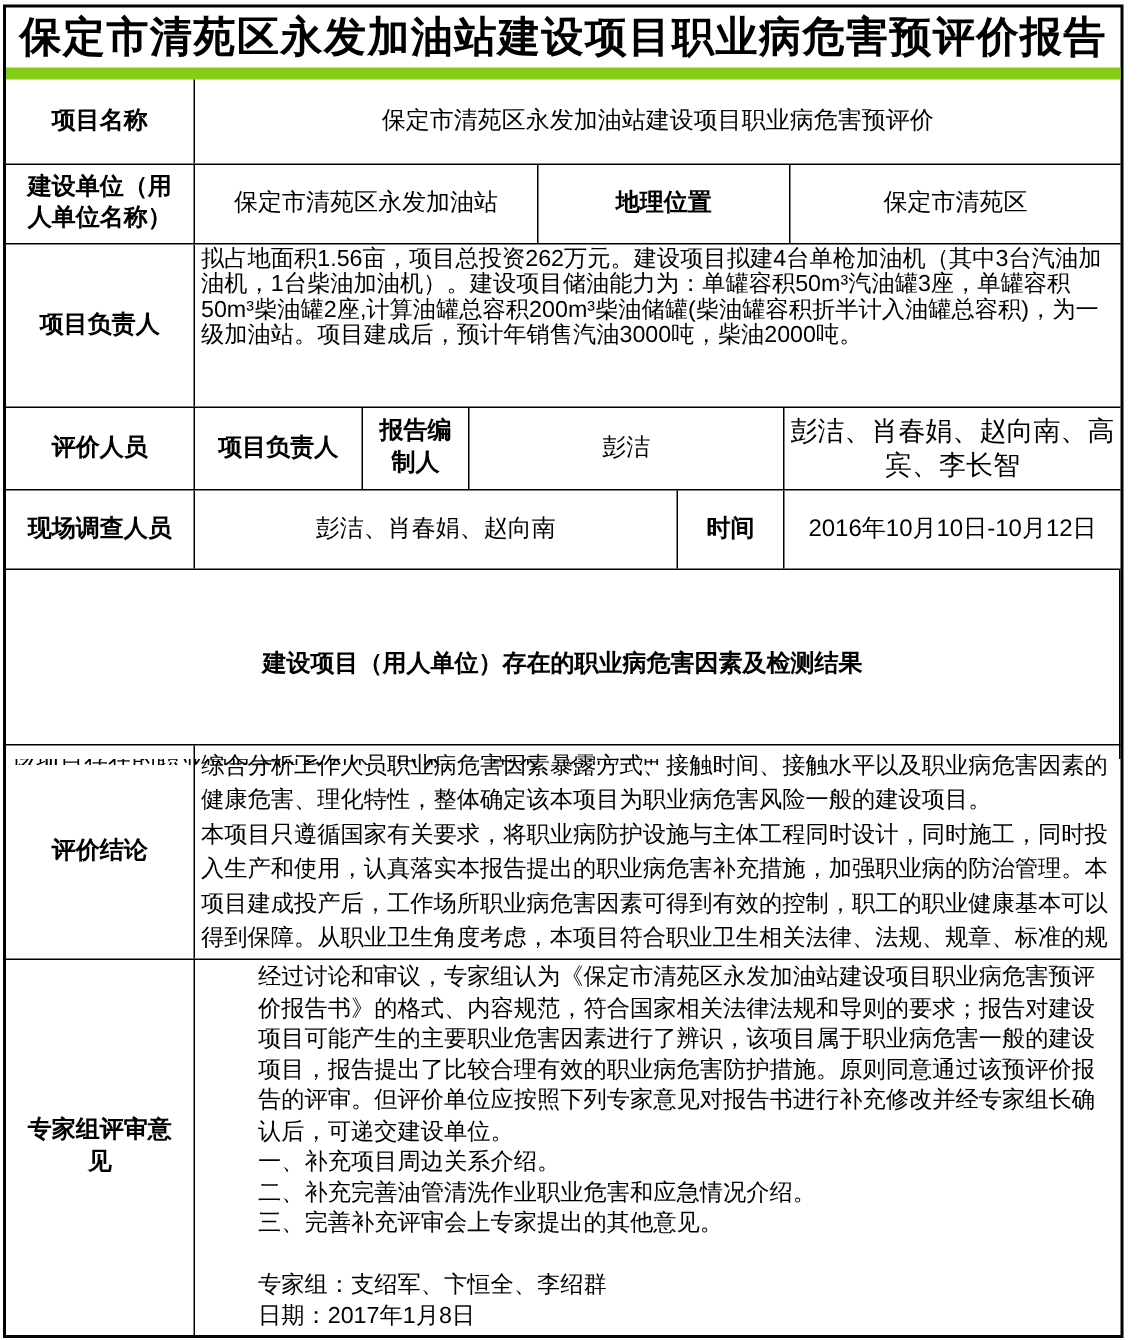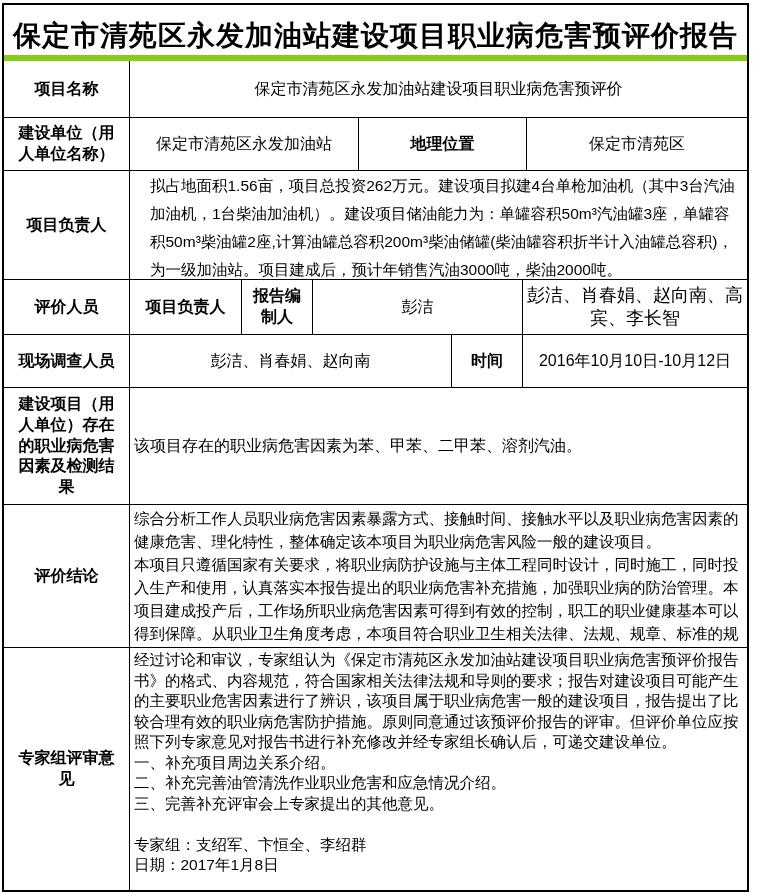--- a/index.html
+++ b/index.html
@@ -16,23 +16,23 @@
   }
   .row{
     display:flex;
     border-bottom:1px solid #000;
     box-sizing:border-box;
     flex:0 0 auto;
   }
   .row:last-child{border-bottom:none;flex:1 1 auto;}
   .title-row{
     height:50px;
-    border-bottom:6px solid #84cc16;
+    border-bottom:8px solid #84cc16;
     display:flex;
-    align-items:flex-end;
+    align-items:center;
     justify-content:center;
   }
   .title{
     font-size:28px;
     font-weight:bold;
     letter-spacing:1px;
     white-space:nowrap;
   }
   .cell{
     box-sizing:border-box;
@@ -55,32 +55,32 @@
   .r2{height:57px;}
   .r3{height:109px;}
   .r4{height:55px;}
   .r4 .b{flex:0 0 112px;}
   .r4 .c{flex:0 0 210px;}
   .r4 .d{flex:0 0 71px;padding:2px 8px;}
   .r4 .last{font-size:18px;padding:2px 3px;}
   .r5{height:53px;}
   .r5 .b{flex:0 0 322px;}
   .r5 .c{flex:0 0 71px;padding:2px 8px;}
-  .r6{height:117px;}
+  .r6{height:117px;flex-direction:column;}
   .r7{height:143px;}
   .para{
     display:block;
     text-align:left;
     white-space:pre-wrap;
     font-size:15.5px;
     padding:2px 4px;
   }
-  .r3 .para{line-height:28px;padding-top:1px;margin-left:16px;}
+  .r3 .para{line-height:17px;padding-top:1px;}
   .r7 .para{line-height:23px;}
-  .r8 .para{line-height:20.5px;}
+  .r8 .para{line-height:20.5px;margin-left:38px;}
   .left-val{justify-content:flex-start;text-align:left;padding-left:4px;}
 </style>
 </head>
 <body>
 
 <div class="doc">
 
   <div class="title-row">
     <div class="title">保定市清苑区永发加油站建设项目职业病危害预评价报告</div>
   </div>

